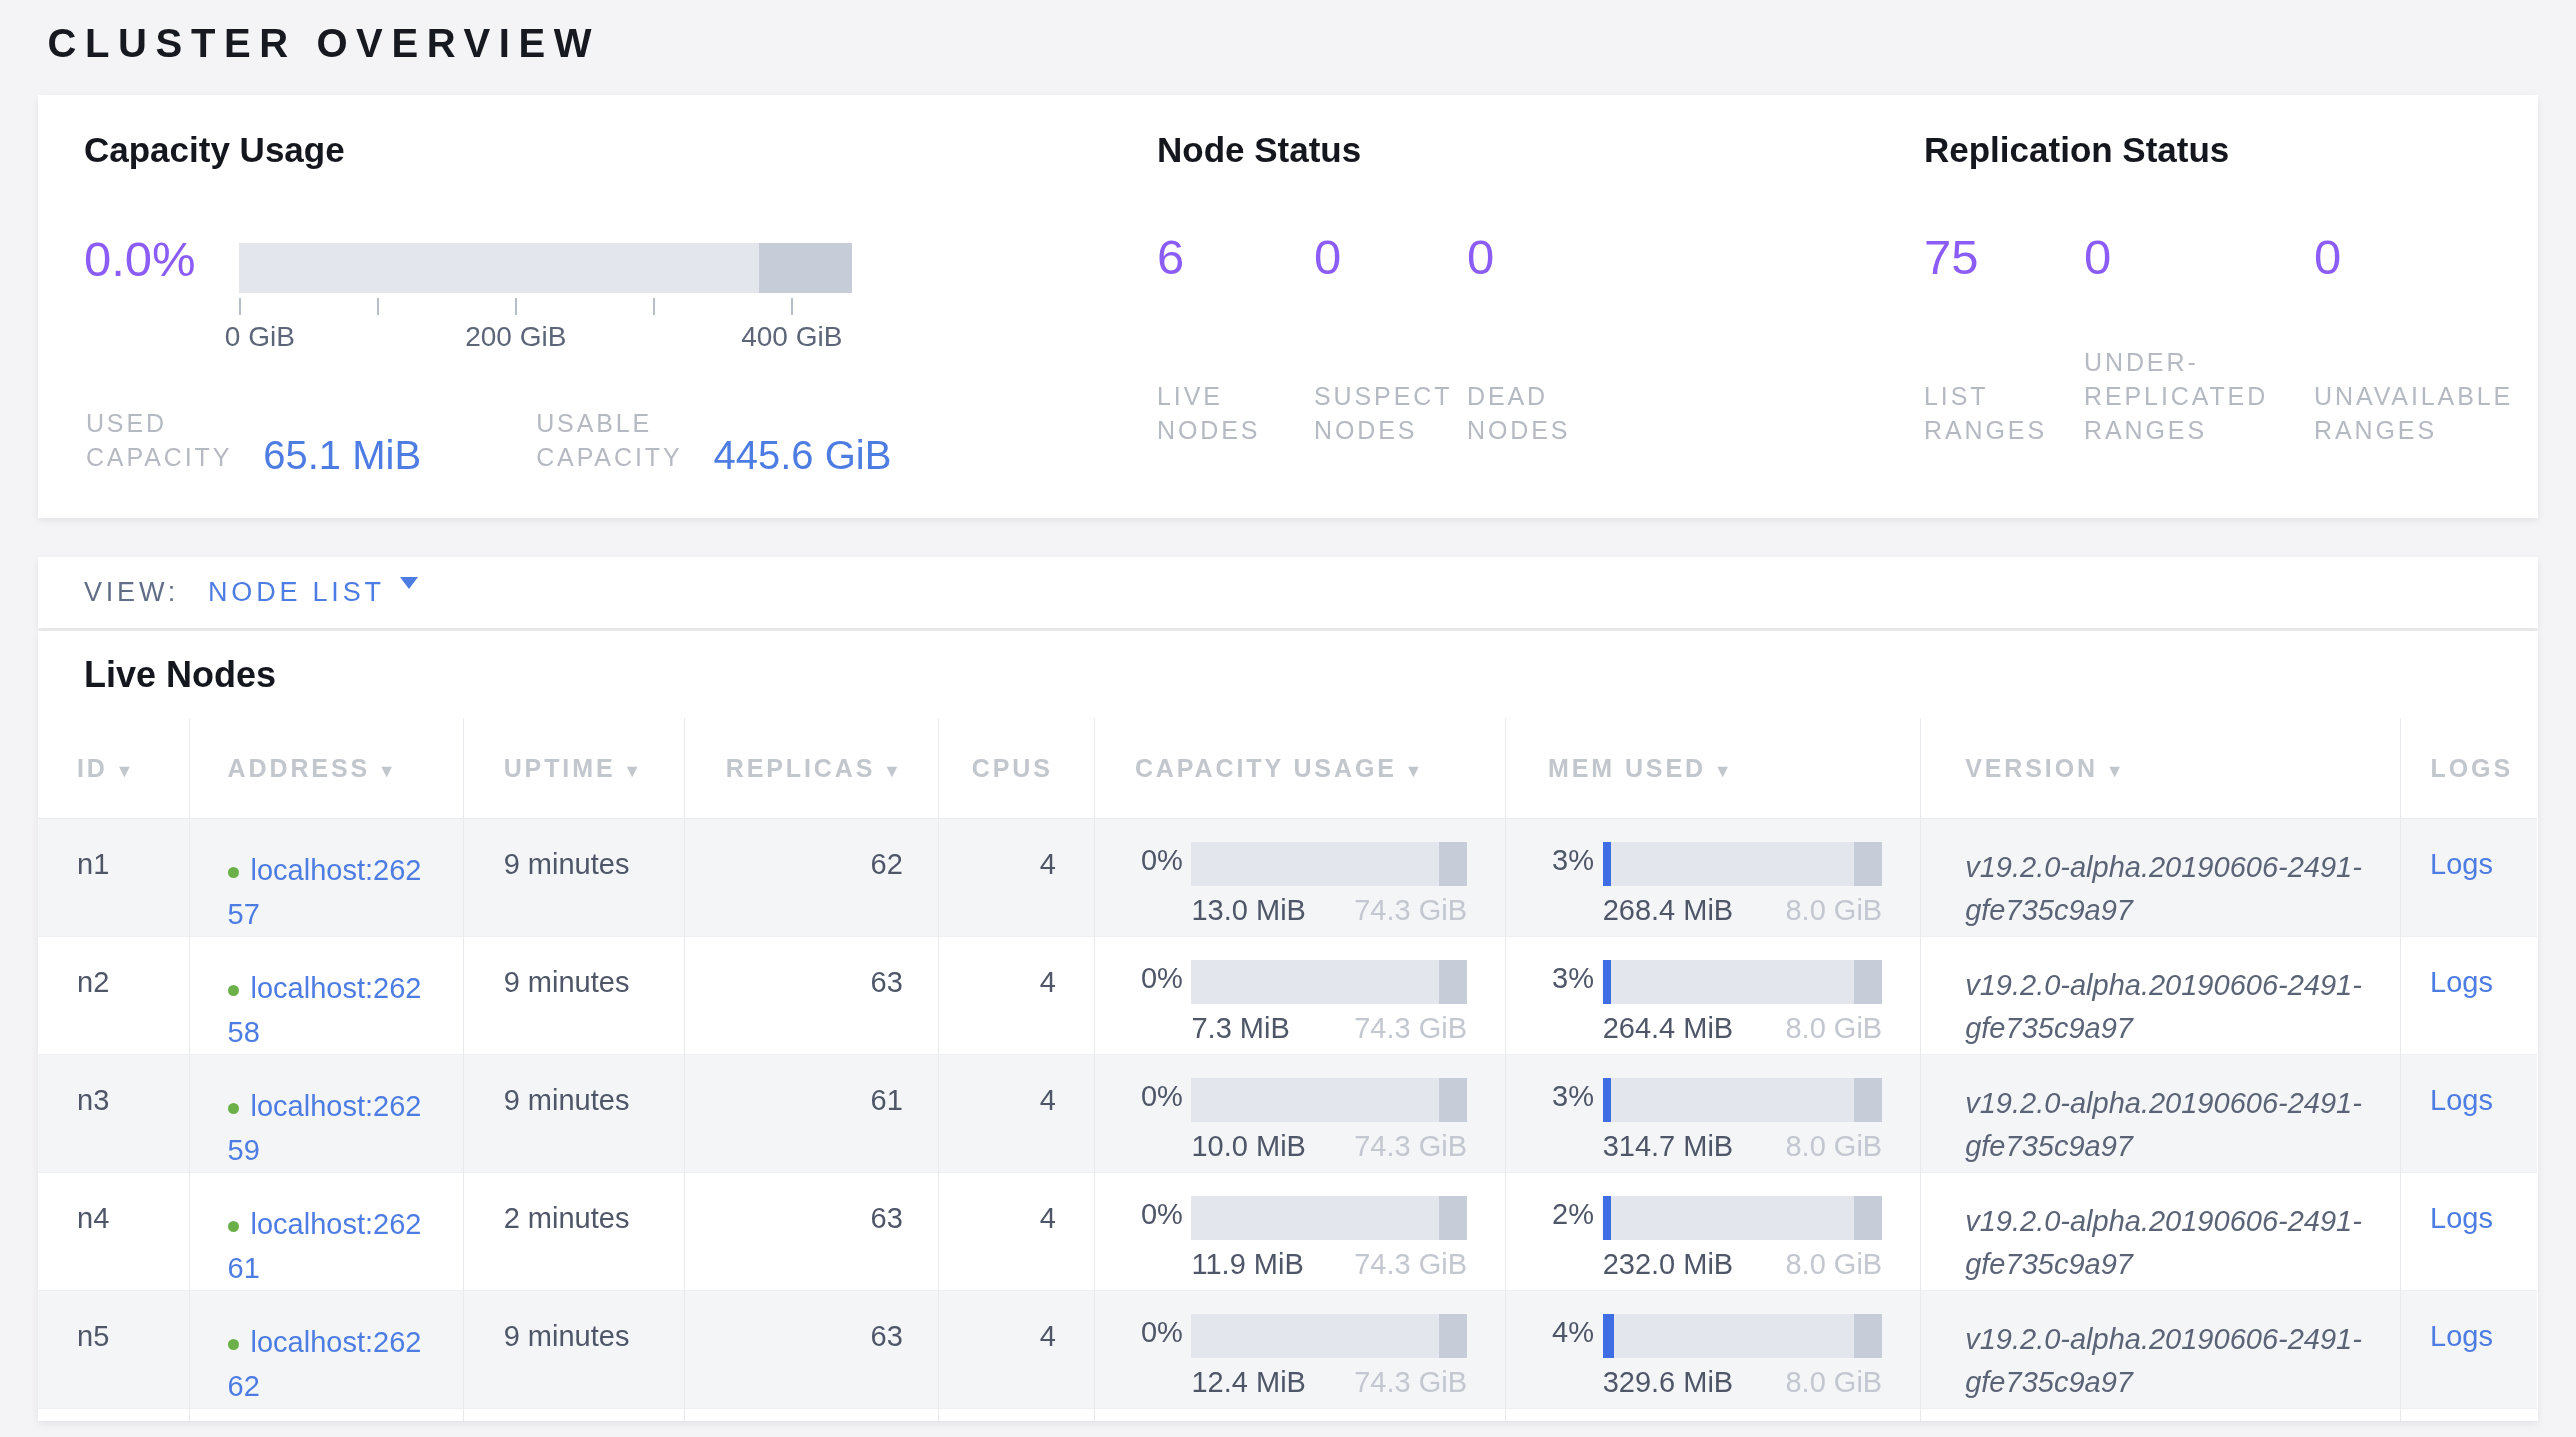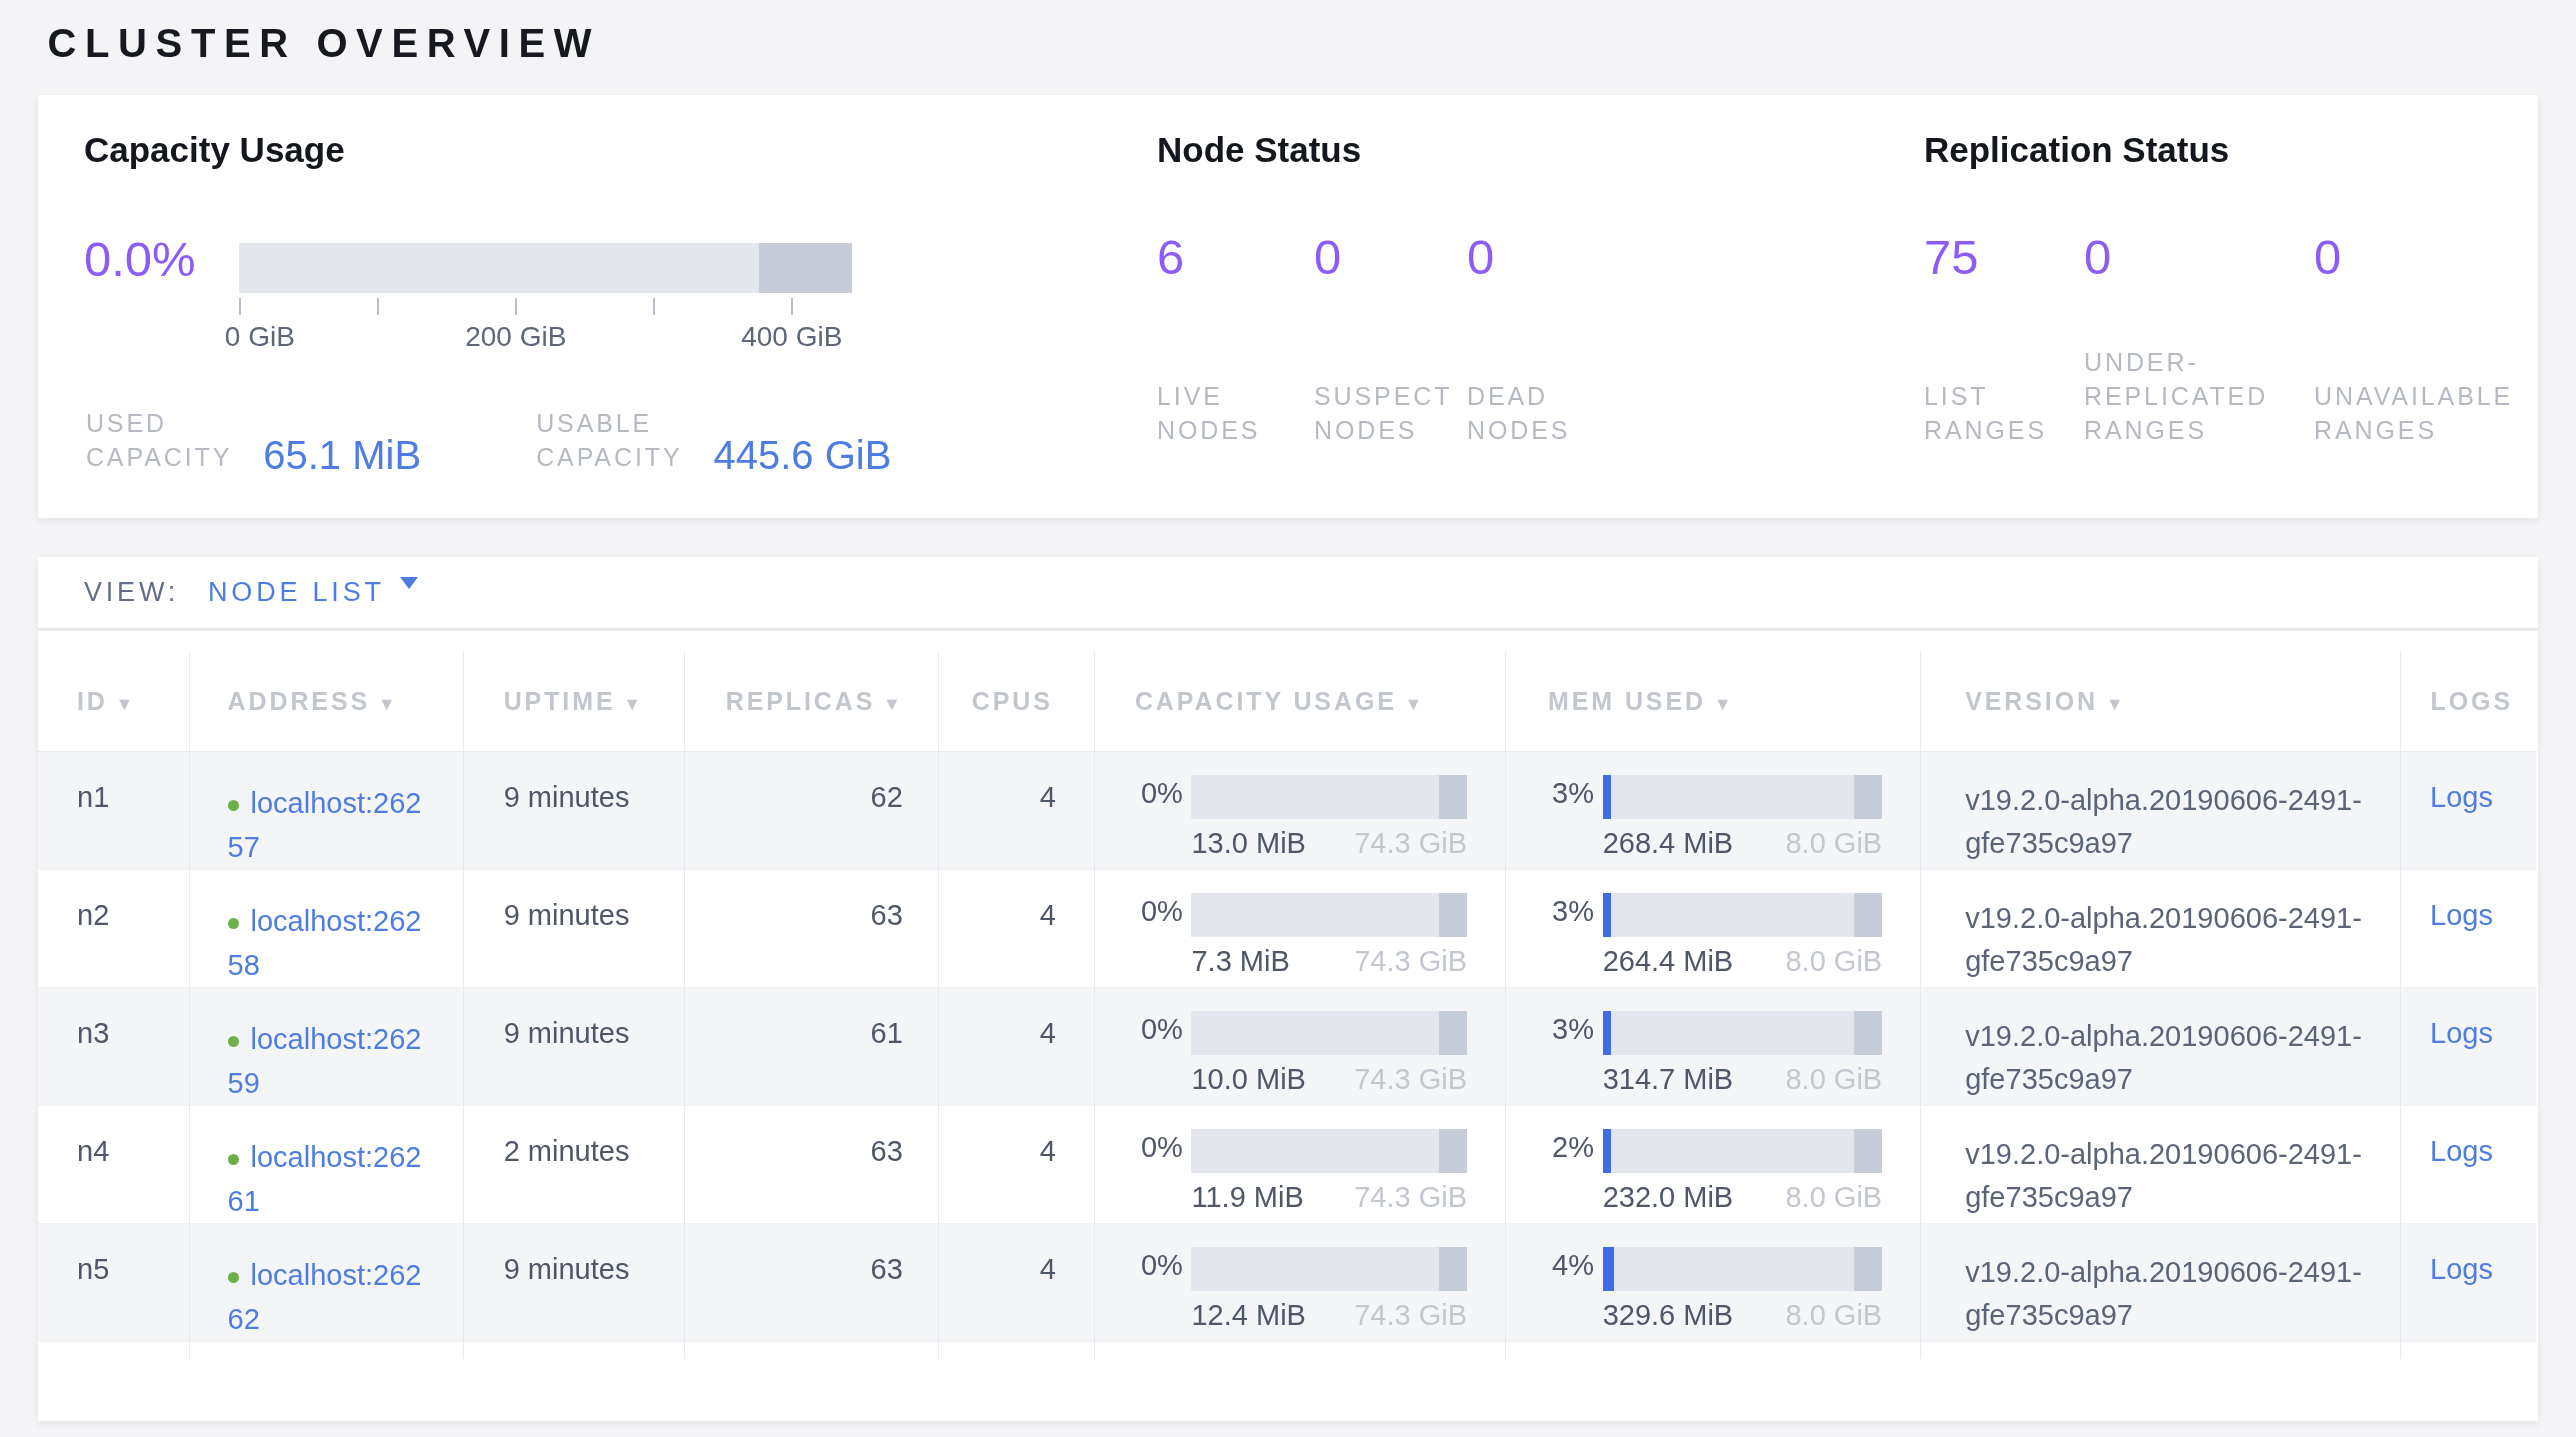--- a/index.html
+++ b/index.html
@@ -94,21 +94,21 @@
   .meter { display:flex; align-items:flex-start; padding:23px 38px 0 27px; }
   .meter .pct { width:61px; flex:none; text-align:right; margin-top:1.9px; color:#4e5668; }
   .meter .barcol { flex:1; margin-left:8.6px; }
   .tbar { position:relative; height:44px; background:#e3e6ed; }
   .tbar .fill { position:absolute; left:0; top:0; bottom:0; background:#3f6de3; }
   .tbar .tcap { position:absolute; right:0; top:0; bottom:0; width:10%; background:#c7cdd8; }
   .vals { display:flex; justify-content:space-between; margin-top:7.7px; }
   .vals .used { color:#4e5668; }
   .vals .total { color:#c3c7cf; }
 
-  td.ver-cell { padding:27px 19px 0 44px; color:#5b6477; line-height:43px; }
+  td.ver-cell { padding:27px 19px 0 44px; color:#5b6477; line-height:43px;font-style:italic; }
   td.logs-cell { text-align:right; padding:29px 44px 0 0; }
   .logs-link { color:#4d7ce2; text-decoration:none; }
 </style>
 </head>
 <body>
 
 <div class="page">
 
   <h1 class="page-title">CLUSTER OVERVIEW</h1>
 
@@ -213,20 +213,21 @@
 
   <div class="card view-bar">
     <span class="view-label">VIEW:</span>
     <span class="view-select">
       <span class="view-value">NODE LIST</span>
       <span class="caret-down"></span>
     </span>
   </div>
 
   <div class="card table-card">
+    <h2 class="table-title">Live Nodes</h2>
     <table>
       <colgroup>
         <col class="c-id">
           <col class="c-addr">
           <col class="c-uptime">
           <col class="c-repl">
           <col class="c-cpus">
         <col class="c-cap">
           <col class="c-mem">
           <col class="c-ver">

